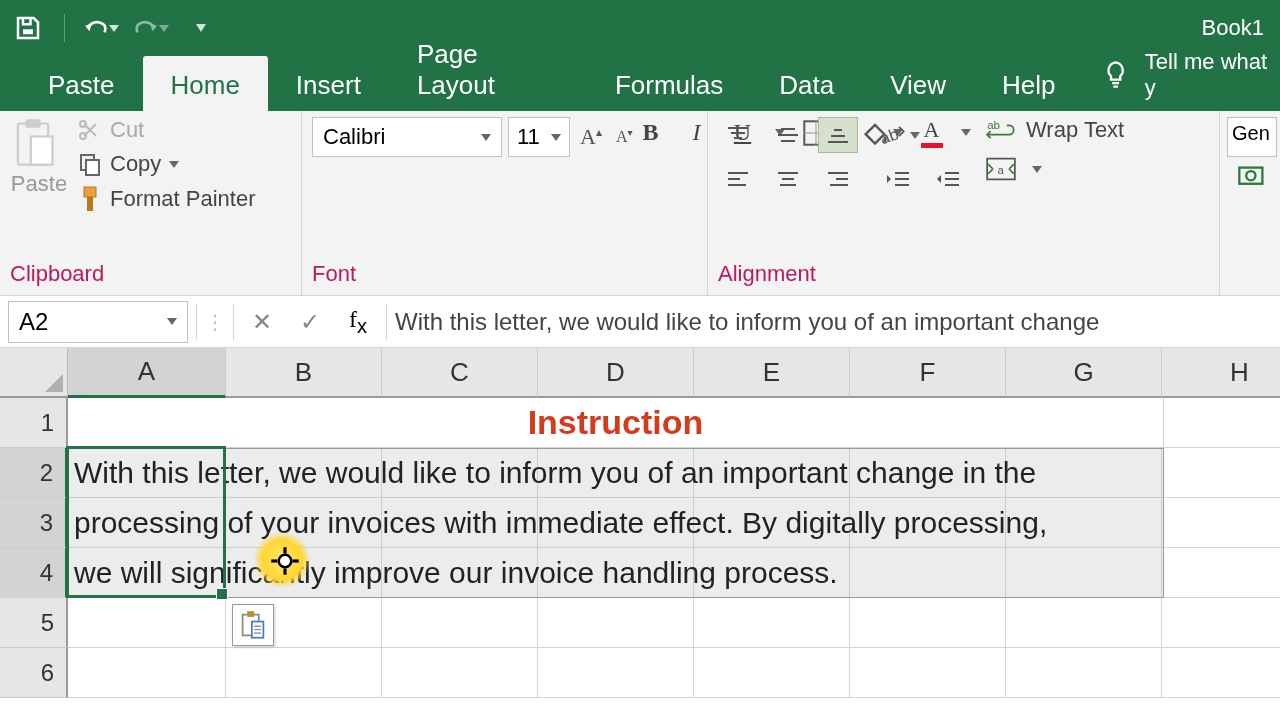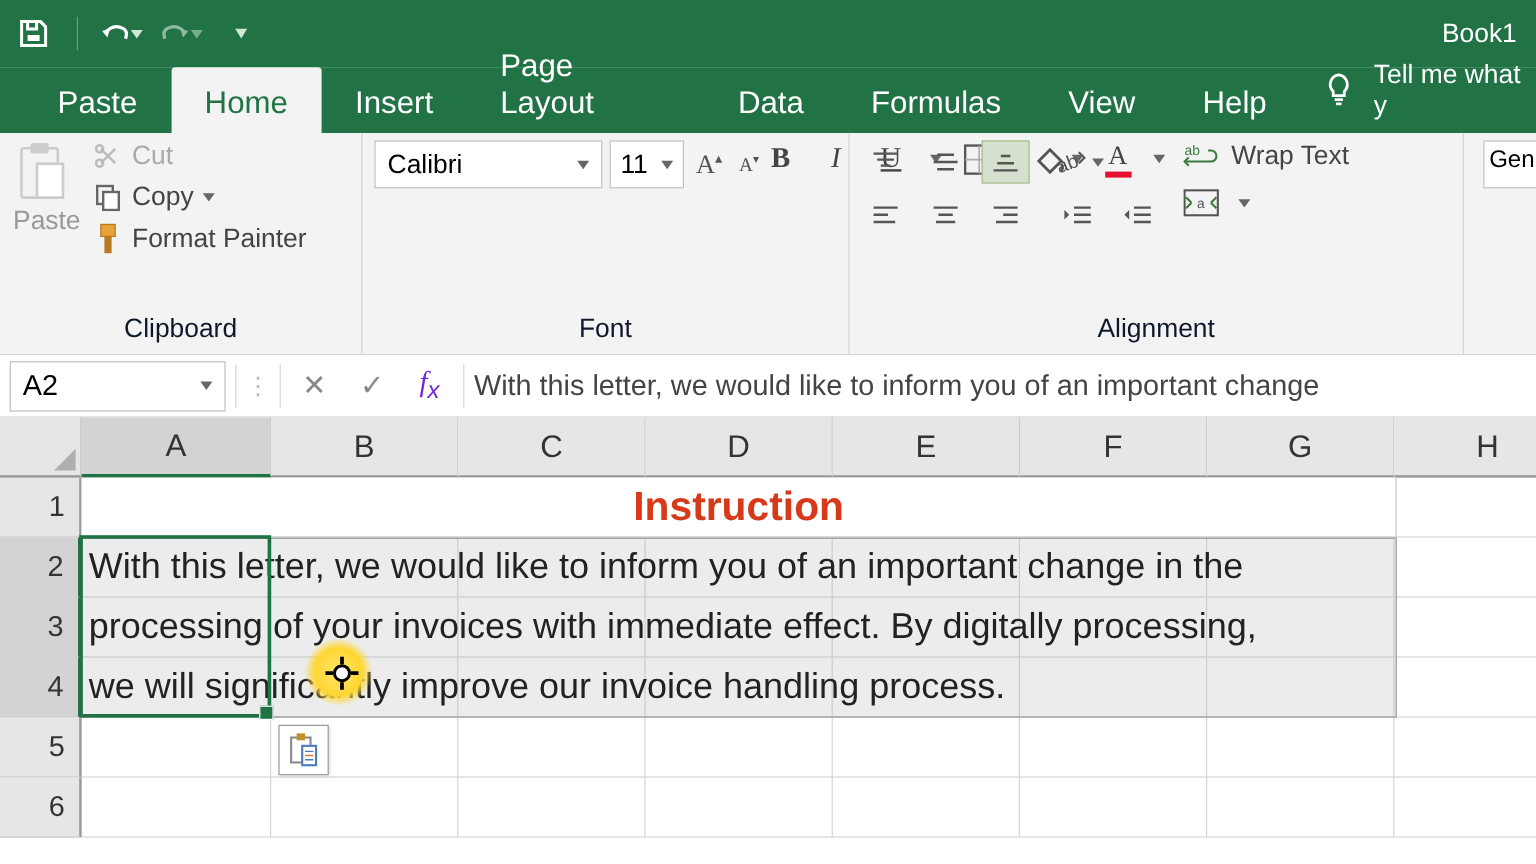--- a/index.html
+++ b/index.html
@@ -16,21 +16,21 @@
   .tabs { background: #217346; height: 55px; display: flex; align-items: flex-end; padding-left: 20px; }
   .tab { padding: 14px 28px 10px; font-size: 26px; color: #fff; cursor: pointer; }
   .tab.active { background: #f3f3f3; color: #217346; border-top-left-radius: 3px; border-top-right-radius: 3px; }
   .tell-me { display: flex; align-items: center; color: #fff; font-size: 22px; margin-left: 20px; padding-bottom: 10px; }
   .bulb { margin-right: 18px; }
   
   
   .ribbon { background: #f3f3f3; height: 185px; display: flex; border-bottom: 1px solid #d4d4d4; }
   .group { border-right: 1px solid #d4d4d4; padding: 6px 10px 2px; display: flex; flex-direction: column; }
   .group-body { flex: 1; display: flex; align-items: flex-start; }
-  .group-label { text-align: center; font-size: 22px; color: #0f172a; padding: 4px 0 6px; position: relative; }
+  .group-label { text-align: left; font-size: 22px; color: #be185d; padding: 4px 0 6px; position: relative; }
   
   .paste-big { width: 58px; text-align: center; color: #888; }
   .paste-big svg { width: 46px; height: 52px; }
   .paste-label { font-size: 22px; color: #999; margin-top: 2px;}
   .clip-col { margin-left: 10px; display: flex; flex-direction: column; gap: 8px; }
   .clip-row { display: flex; align-items: center; gap: 8px; font-size: 22px; color: #444; }
   .clip-row.disabled { color: #aaa; }
   
   .font-top { display: flex; align-items: center; gap: 6px; margin-bottom: 10px; }
   .font-name { width: 190px; height: 40px; border: 1px solid #c0c0c0; background: #fff; display: flex; align-items: center; padding: 0 10px; font-size: 22px; justify-content: space-between; }
@@ -45,29 +45,29 @@
   .fontcolor-under { width: 22px; height: 5px; background: #e8112d; }
   
   .align-col { display: flex; flex-direction: column; gap: 8px; }
   .align-row { display: flex; gap: 10px; align-items: center;}
   .abtn { width: 40px; height: 36px; display: flex; align-items: center; justify-content: center; border: 1px solid transparent; }
   .abtn.sel { background: #d5e1ce; border: 1px solid #a3bd8e; }
   .indent-row { display:flex; gap:10px; }
   .wrap-merge { margin-left: 18px; display:flex; flex-direction:column; gap: 14px; }
   .wm-row { display:flex; align-items:center; gap: 10px; font-size: 22px; color:#444;}
   
-  .numfmt { display:flex; gap:8px; padding-left:6px;}
+  .numfmt { display:flex; flex-direction:column; gap:8px; padding-left:6px;align-items:center;}
   .numfmt-box { width: 50px; height: 40px; border:1px solid #c0c0c0; background:#fff; font-size:20px; padding:4px;}
   
   
   .fbar { height: 52px; background: #fff; border-bottom: 1px solid #d4d4d4; display: flex; align-items:center; padding: 4px 8px; gap: 8px;}
   .namebox { width: 180px; height: 42px; border: 1px solid #c0c0c0; display:flex; align-items:center; padding: 0 10px; font-size: 24px; justify-content:space-between; background:#fff;}
   .fdiv { width: 1px; height: 36px; background: #d4d4d4;}
   .fxbtn { width: 40px; font-size: 24px; color: #888; text-align:center;}
-  .fxbtn.fx { color: #6d28d9; font-style: italic; font-family:'Times New Roman',serif;}
+  .fxbtn.fx { color: #000000; font-family:'Times New Roman',serif;}
   .ftext { font-size: 24px; color: #444; white-space: nowrap; overflow:hidden;}
   
   
   .grid { display: flex; }
   .corner { width: 68px; height: 50px; background: #e6e6e6; border-right: 1px solid #bbb; border-bottom: 2px solid #999; position:relative;}
   .corner::after { content:''; position:absolute; right:4px; bottom:4px; width:0; height:0; border-right: 18px solid #b0b0b0; border-top: 18px solid transparent;}
   .colheads { display:flex; }
   .ch { height: 50px; background: #e6e6e6; border-right: 1px solid #ccc; border-bottom: 2px solid #999; display:flex; align-items:center; justify-content:center; font-size: 26px; color:#333;}
   .ch.sel { background:#d3d3d3; border-bottom: 3px solid #217346; }
   .rowheads { display:flex; flex-direction:column;}
@@ -124,22 +124,22 @@
       </div>
   </div>
   <div class="book">Book1</div>
 </div>
 
 <div class="tabs">
   <div class="tab">Paste</div>
   <div class="tab active">Home</div>
   <div class="tab">Insert</div>
   <div class="tab">Page Layout</div>
+  <div class="tab">Formulas</div>
   <div class="tab">Data</div>
-  <div class="tab">Formulas</div>
   <div class="tab">View</div>
   <div class="tab">Help</div>
   <div class="tell-me">
     <svg class="bulb" width="24" height="30" viewBox="0 0 20 26">
         <path fill="none" stroke="#fff" stroke-width="2" d="M10 2a7 7 0 0 1 4 12v3H6v-3a7 7 0 0 1 4-12zm-3 18h6m-5 3h4"></path>
       </svg>
     <span>Tell me what y</span>
   </div>
 </div>
 

